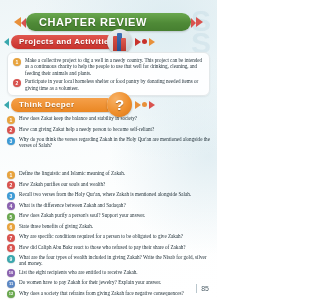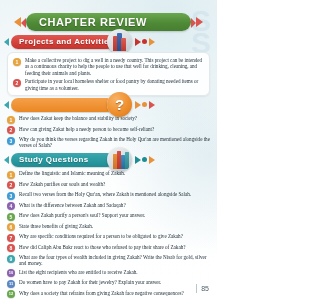--- a/index.html
+++ b/index.html
@@ -282,20 +282,21 @@
     </div>
     <div class="item" style="margin-bottom:0;">
       <div class="num" style="background:#d9534f;">2</div>
       <div class="itxt">Participate in your local homeless shelter or food pantry by donating needed items or giving time as a volunteer.</div>
     </div>
   </div>
 
   <div class="section-head" style="left:4px; top:98px; width:150px;">
     <div class="sec-left-arrow" style="border-right:5px solid #3aa8ae; left:0;"></div>
     <div class="sec-bar c-orange" style="left:7px; width:103px;"></div>
+    <div class="sec-label" style="left:15px;">Think Deeper</div>
     <div class="sec-badge" style="left:103px;">
       <div class="qmark">?</div>
     </div>
     <div class="sec-tail" style="left:131px; border-left:6px solid #e8903a;"></div>
     <div class="sec-dot" style="left:138px; background:#e8903a;"></div>
     <div class="sec-tail" style="left:145px; border-left:6px solid #d9534f;"></div>
   </div>
 
   <div class="plain-list" style="top:115px;">
     <div class="item">
@@ -305,34 +306,20 @@
     <div class="item">
       <div class="num" style="background:#d9534f;">2</div>
       <div class="itxt">How can giving Zakat help a needy person to become self-reliant?</div>
     </div>
     <div class="item">
       <div class="num" style="background:#3d9bd6;">3</div>
       <div class="itxt">Why do you think the verses regarding Zakah in the Holy Qur'an are mentioned alongside the verses of Salah?</div>
     </div>
   </div>
 
-  <div class="section-head" style="left:4px; top:153px; width:150px;">
-    <div class="sec-left-arrow" style="border-right:5px solid #3aa8ae; left:0;"></div>
-    <div class="sec-bar c-teal" style="left:7px; width:103px;"></div>
-    <div class="sec-label" style="left:15px;">Study Questions</div>
-    <div class="sec-badge" style="left:103px;">
-      <div class="book" style="left:6px;  height:15px; background:linear-gradient(180deg,#e8913c,#cf7322);"></div>
-      <div class="book" style="left:10px; height:18px; background:linear-gradient(180deg,#d94f45,#b8362d);"></div>
-      <div class="book" style="left:14px; height:14px; background:linear-gradient(180deg,#3f8fc4,#27699b);"></div>
-      <div class="book" style="left:18px; height:17px; background:linear-gradient(180deg,#4aa8ae,#2b878d);"></div>
-    </div>
-    <div class="sec-tail" style="left:131px; border-left:6px solid #1d8c93;"></div>
-    <div class="sec-dot" style="left:138px; background:#1d8c93;"></div>
-    <div class="sec-tail" style="left:145px; border-left:6px solid #e8903a;"></div>
-  </div>
 
   <div class="plain-list" style="top:170px;">
     <div class="item">
       <div class="num" style="background:#e8a33d;">1</div>
       <div class="itxt">Define the linguistic and Islamic meaning of Zakah.</div>
     </div>
     <div class="item">
       <div class="num" style="background:#d9534f;">2</div>
       <div class="itxt">How Zakah purifies our souls and wealth?</div>
     </div>

